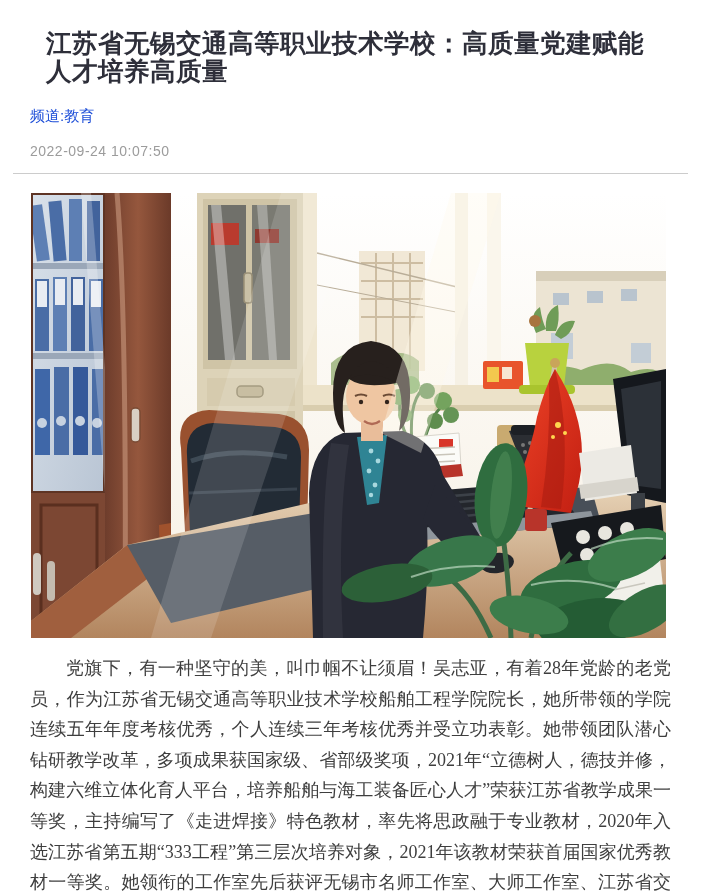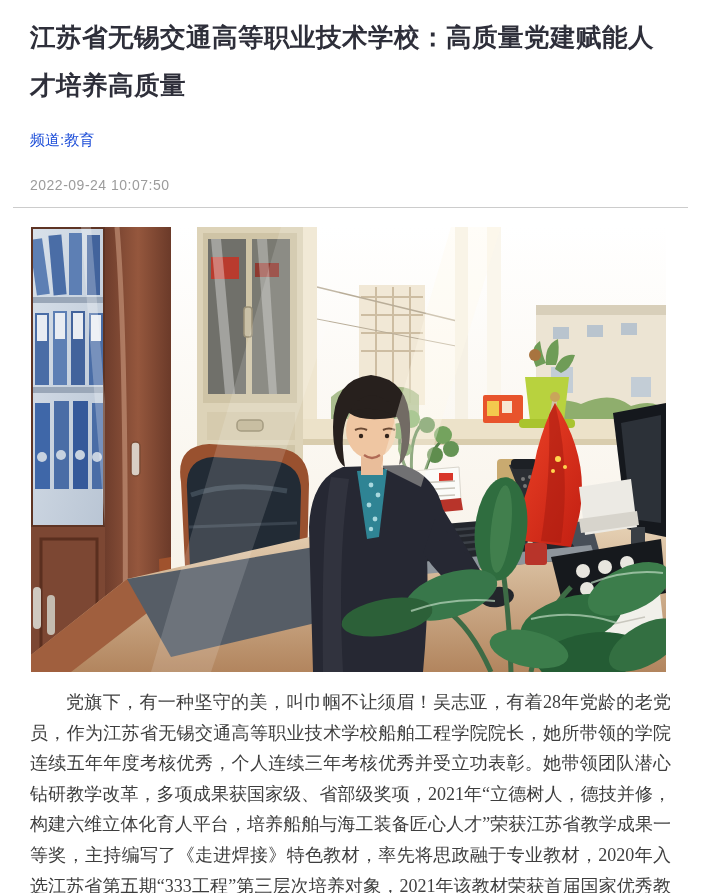--- a/index.html
+++ b/index.html
@@ -3,31 +3,31 @@
 <meta charset="utf-8">
 <style>
   html,body{margin:0;padding:0;background:#fff;}
   body{
     width:701px;height:893px;overflow:hidden;
     font-family:"Liberation Serif","DejaVu Serif",serif;
     color:#3e3e3e;
   }
   .page{padding:14px 30px 0 30px;}
   .article-title{
-    margin:0;
-    font-size:25.5px;font-weight:bold;line-height:48px;
+    margin:16px;
+    font-size:25.5px;font-weight:bold;line-height:28px;
     color:#2e2f3a;letter-spacing:0.5px;
   }
   .channel{
     margin-top:21px;
     font-size:15px;color:#1d4ed8;cursor:pointer;
     font-family:"Liberation Sans","DejaVu Sans",sans-serif;
   }
   .timestamp{
-    margin-top:27px;
+    margin-top:17px;
     font-size:14px;color:#9c9c9c;
     font-family:"Liberation Sans","DejaVu Sans",sans-serif;
     letter-spacing:0.5px;
   }
   .divider{
     border:none;border-top:1px solid #ccc;
     margin:14px -17px 0 -17px;
   }
   .photo-wrap{
     margin:19px 0 0 1px;

